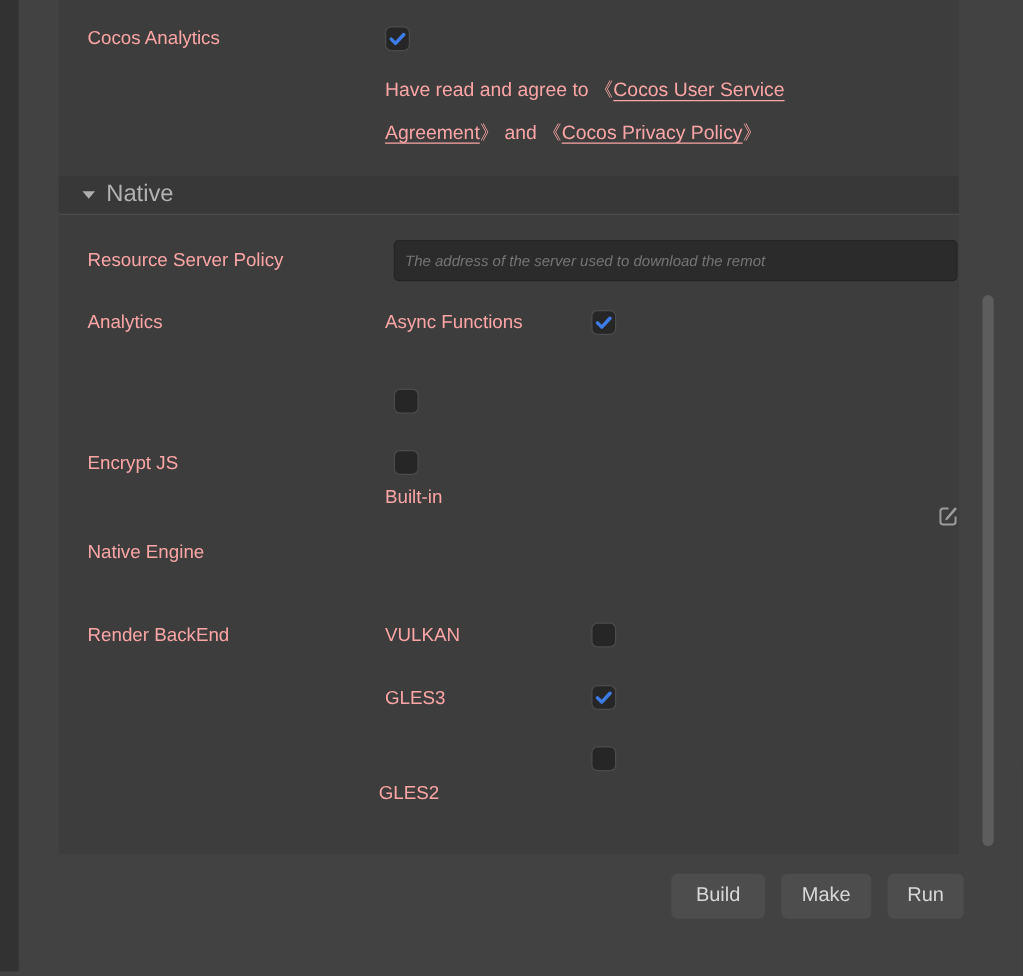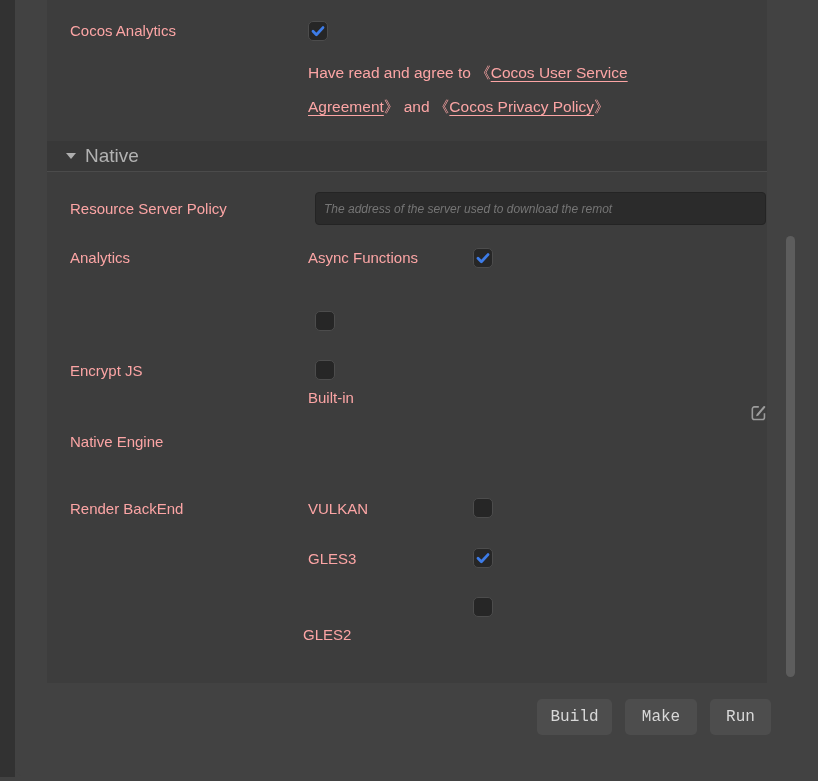--- a/index.html
+++ b/index.html
@@ -70,21 +70,21 @@
     position: absolute; left: 261px; top: 56px; width: 402px;
     color: #fca5a5; font-size: 15.5px; line-height: 34px;
   }
   .agreement .link { text-decoration: underline; text-underline-offset: 3px; cursor: pointer; }
   .edit-icon { position: absolute; width: 17px; height: 17px; cursor: pointer; }
   .footer-btn {
     position: absolute; top: 699px; height: 36px;
     background: #4d4d4d;
     border: none; border-radius: 5px;
     color: #d8d8d8; font-size: 16px;
-    font-family: Liberation Mono, monospace;
+    font-family: Liberation Sans, sans-serif;
     text-align: center; cursor: pointer;
   }
   .scroll-thumb {
     position: absolute; left: 786px; top: 236px;
     width: 9px; height: 441px;
     background: #5d5d5d; border-radius: 5px;
   }
 </style>
 </head>
 <body>

